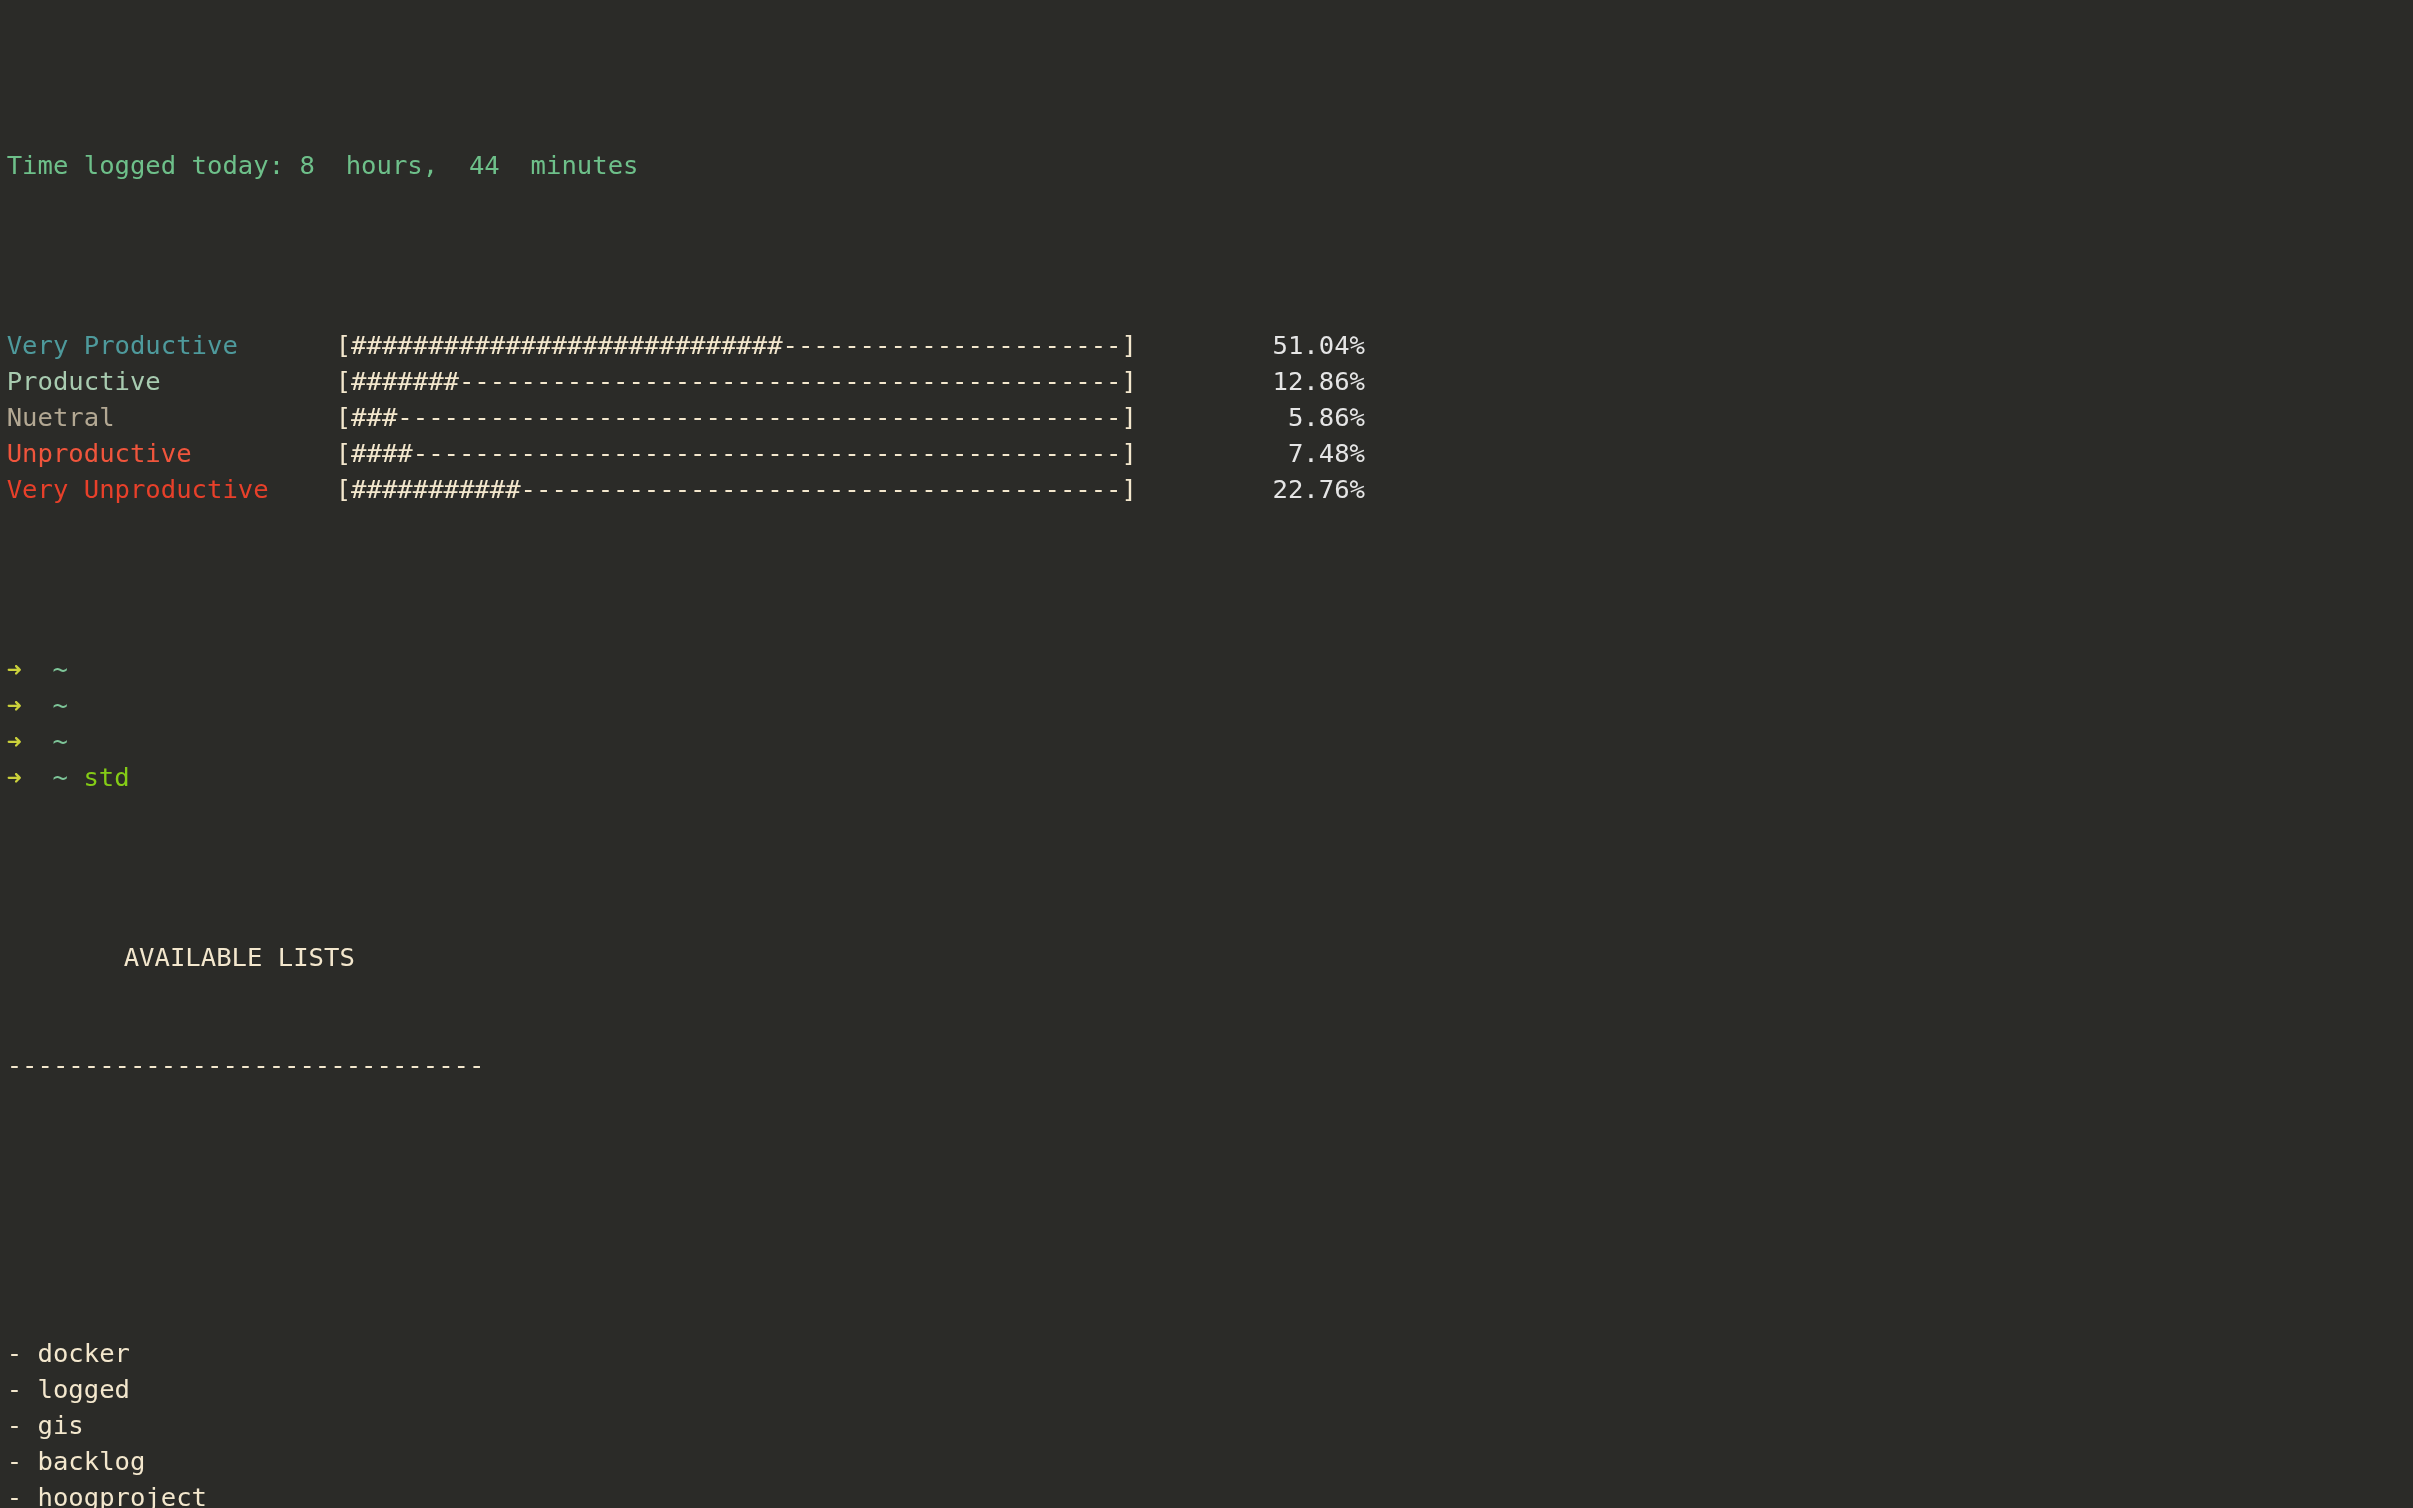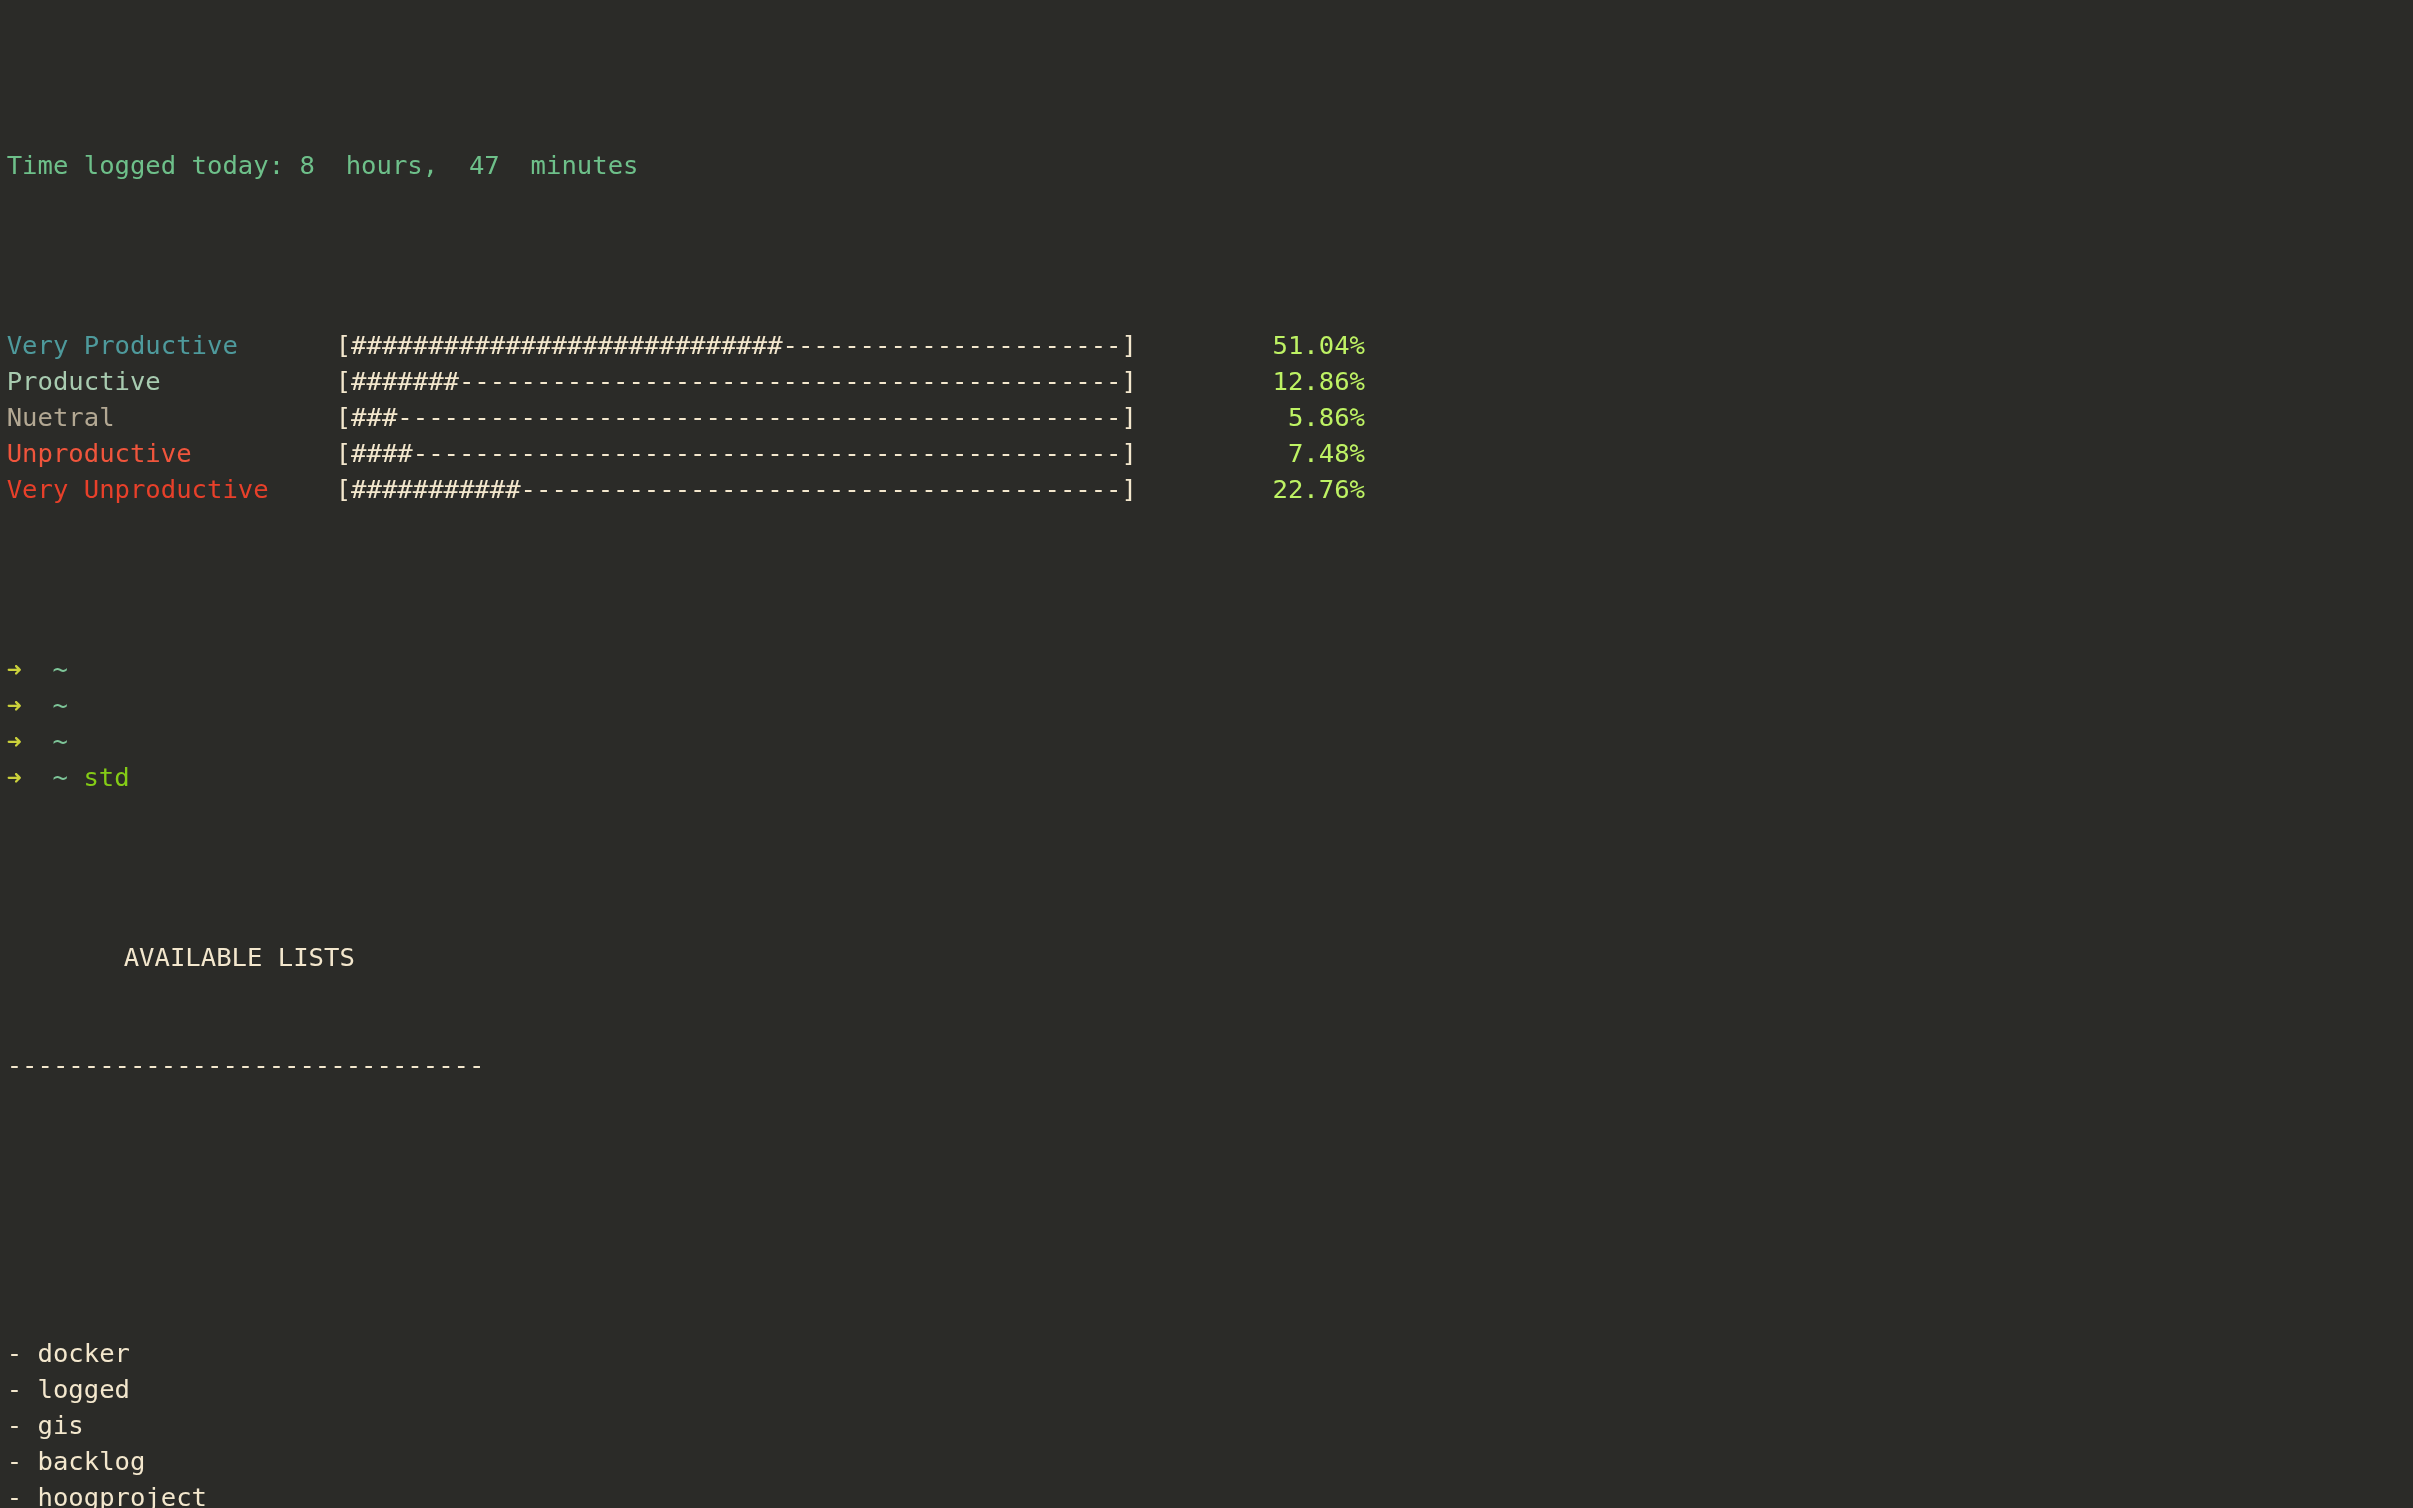--- a/index.html
+++ b/index.html
@@ -34,34 +34,34 @@
 
   
   .c-green      { color: #6ec08a; }
   .c-cream      { color: #84cc16; }
   .c-tilde      { color: #7ec699; }
 
   
   .stat-row { display: flex; align-items: baseline; white-space: pre; height: 36px; }
   .stat-label { display: inline-block; width: 329px; flex: 0 0 329px; }
   .stat-bar   { display: inline-block; flex: 0 0 auto; color: #f3e7cd; }
-  .stat-pct   { display: inline-block; width: 168px; flex: 0 0 168px; text-align: right; margin-left: 60px; color: #bef264; }
+  .stat-pct   { display: inline-block; width: 168px; flex: 0 0 168px; text-align: right; margin-left: 60px; color: #e5e5e5; }
 
   
   .prompt-line { white-space: pre; height: 36px; }
   .arrow { font-size: 25px; }
 </style>
 </head>
 <body>
 
 <div id="term">
   <div class="screen">
 
     
-    <div class="row c-green">Time logged today: 8  hours,  47  minutes</div>
+    <div class="row c-green">Time logged today: 8  hours,  44  minutes</div>
 
     
     <div id="prod-bars"><div class="stat-row"><span class="stat-label" style="color: rgb(78, 154, 156);">Very Productive</span><span class="stat-bar">[############################----------------------]</span><span class="stat-pct">51.04%</span></div><div class="stat-row"><span class="stat-label" style="color: rgb(168, 203, 176);">Productive</span><span class="stat-bar">[#######-------------------------------------------]</span><span class="stat-pct">12.86%</span></div><div class="stat-row"><span class="stat-label" style="color: rgb(179, 168, 147);">Nuetral</span><span class="stat-bar">[###-----------------------------------------------]</span><span class="stat-pct">5.86%</span></div><div class="stat-row"><span class="stat-label" style="color: rgb(240, 85, 60);">Unproductive</span><span class="stat-bar">[####----------------------------------------------]</span><span class="stat-pct">7.48%</span></div><div class="stat-row"><span class="stat-label" style="color: rgb(232, 64, 42);">Very Unproductive</span><span class="stat-bar">[###########---------------------------------------]</span><span class="stat-pct">22.76%</span></div></div>
 
     
     <div id="prompt-lines"><div class="prompt-line"><span class="arrow" style="color: rgb(203, 209, 59);">➜</span><span>  </span><span class="c-tilde">~</span></div><div class="prompt-line"><span class="arrow" style="color: rgb(203, 209, 59);">➜</span><span>  </span><span class="c-tilde">~</span></div><div class="prompt-line"><span class="arrow" style="color: rgb(203, 209, 59);">➜</span><span>  </span><span class="c-tilde">~</span></div><div class="prompt-line"><span class="arrow" style="color: rgb(203, 209, 59);">➜</span><span>  </span><span class="c-tilde">~</span><span> </span><span class="c-cream">std</span></div></div>
 
     
     <div class="row"><span style="padding-left:117px">AVAILABLE LISTS</span></div>
     <div class="row">-------------------------------</div>

